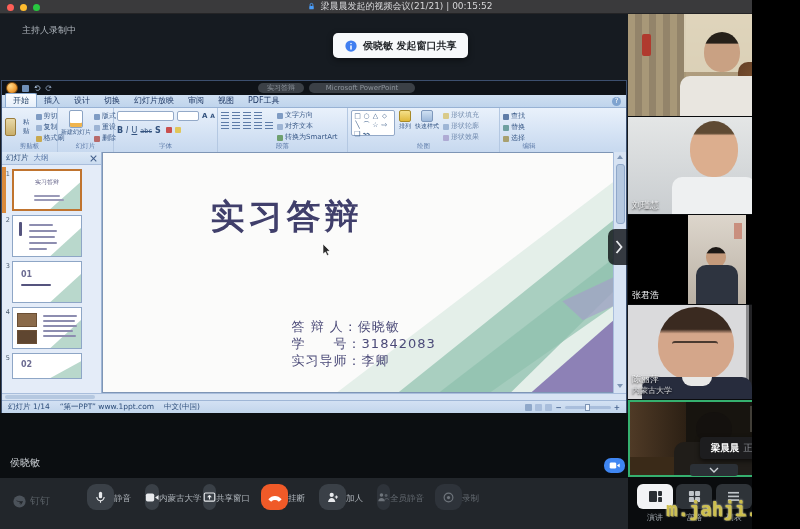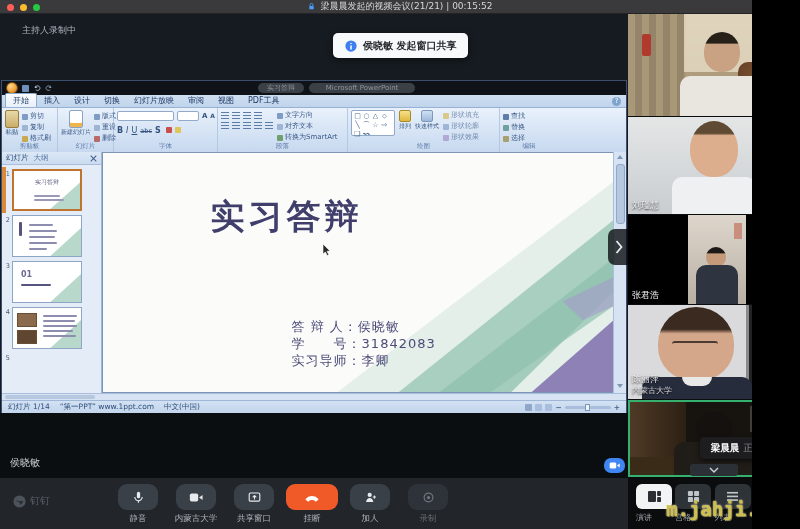--- a/index.html
+++ b/index.html
@@ -85,39 +85,39 @@
   
   .underppt { position:absolute; left:0; top:413px; width:628px; height:65px; background:#0b0e11; }
   .sharer { position:absolute; left:10px; top:43px; font-size:10px; color:#cdd2d7; }
   .cam-blue { position:absolute; left:604px; top:45px; width:21px; height:15px; border-radius:7px; background:#3f86f2; display:flex; align-items:center; justify-content:center; }
 
   
   .toolbar { position:absolute; left:0; top:478px; width:628px; height:51px; background:#22262b; }
   .brand { position:absolute; left:13px; top:16px; display:flex; align-items:center; gap:4px; opacity:.75; }
   .brand-txt { font-size:10px; color:#6a7178; }
   .btnrow { position:absolute; left:0; top:6px; width:628px; display:flex; justify-content:center; gap:14px; transform:translateX(-31px); }
-  .tbtn { display:flex; flex-direction:column; align-items:center; width:44px; }
+  .tbtn { display:flex; flex-direction:row; align-items:center; width:44px; }
   .tbtn .pillbtn { width:40px; height:26px; border-radius:9px; background:#3a4047; display:flex; align-items:center; justify-content:center; }
   .tbtn .lbl { margin-top:3px; font-size:8.5px; color:#aeb4ba; white-space:nowrap; }
   .tbtn.hang .pillbtn { width:52px; background:#f05a28; }
   .tbtn.dis .pillbtn { background:#2e333a; }
   .tbtn.dis .lbl { color:#62686f; }
 
   
   .sidebar { position:absolute; left:628px; top:14px; width:172px; height:515px; background:#0a0c0e; }
   .tile { position:absolute; left:0; width:172px; overflow:hidden; }
   .nametag { position:absolute; left:4px; bottom:3px; font-size:9px; color:#f2f3f5; text-shadow:0 1px 2px rgba(0,0,0,.9); line-height:11px; }
   .head { position:absolute; border-radius:50% 50% 46% 46%; }
   .torso { position:absolute; border-radius:10px 10px 0 0; }
   .tip { position:absolute; left:72px; top:423px; width:92px; height:22px; background:#1d1d1f; border-radius:4px; box-shadow:0 2px 5px rgba(0,0,0,.6); display:flex; align-items:center; justify-content:center; gap:4px; white-space:nowrap; }
   .tip .nm { font-size:9.5px; font-weight:bold; color:#fff; }
   .tip .st { font-size:9.5px; color:#8e9196; }
   .collapse { position:absolute; left:62px; top:450px; width:48px; height:12px; background:#2b3036; border-radius:3px; display:flex; align-items:center; justify-content:center; }
   .viewbar { position:absolute; left:0; top:470px; width:172px; display:flex; justify-content:space-between; padding:0 8px; }
-  .vitem { display:flex; flex-direction:column; align-items:flex-start; width:38px; }
+  .vitem { display:flex; flex-direction:column; align-items:center; width:38px; }
   .vbtn { width:36px; height:25px; border-radius:6px; background:#2e3338; display:flex; align-items:center; justify-content:center; }
   .vbtn.on { background:#f2f3f5; }
   .vlbl { margin-top:3px; font-size:8px; color:#9aa0a6; }
 
   .watermark { position:absolute; left:666px; top:498px; font-size:19px; font-weight:bold; font-family:"DejaVu Sans Mono","Liberation Mono",monospace; color:#cdbf4e; text-shadow:0 0 2px #fffbe0, 1px 1px 0 #6b6320; letter-spacing:0; }
 </style>
 </head>
 <body>
 
 <div class="screen">
@@ -177,21 +177,21 @@
       <span class="rtab">审阅</span>
       <span class="rtab">视图</span>
       <span class="rtab">PDF工具</span>
     </div>
     <div class="help-ic">?</div>
 
     <div class="ribbon-body">
 
       <div class="rgroup" style="width:56px">
         <div style="display:flex; gap:3px;">
-          <div style="display:flex; flex-direction:column; align-items:center;">
+          <div style="display:flex; flex-direction:row; align-items:center;gap:7px;">
             <div class="bigicon" style="background:linear-gradient(#e8d9a8,#c9ae6a); border:1px solid #9a7c3c;"></div>
             <div style="font-size:6.5px; color:#3a5a88;">粘贴</div>
           </div>
           <div style="display:flex; flex-direction:column; gap:2px; margin-top:2px;">
             <div class="minirow">
                 <span class="mini"></span>
                 <span>剪切</span>
               </div>
             <div class="minirow">
                 <span class="mini" style="background:#9db4d4"></span>
@@ -398,20 +398,24 @@
             <div class="t-line" style="left:30px; top:7px; width:34px;"></div>
             <div class="t-line" style="left:30px; top:12px; width:32px;"></div>
             <div class="t-line" style="left:30px; top:17px; width:34px;"></div>
             <div class="t-line" style="left:30px; top:22px; width:30px;"></div>
             <div class="t-line" style="left:30px; top:27px; width:33px;"></div>
           </div>
         </div>
 
         <div class="thumb-row">
           <span class="tnum">5</span>
+          <div class="thumb" style="height:26px;">
+            <div class="t-teal"></div>
+            <div class="t-big" style="left:8px; top:6px;">02</div>
+          </div>
         </div>
       </div>
 
       <div class="slidewrap">
         <div class="slide">
           <div class="wash"></div>
           <div class="band"></div>
           <div class="band2"></div>
           <div class="purp"></div>
           <div class="purp2"></div>
@@ -523,20 +527,31 @@
               <circle cx="7" cy="4.8" r="2.6" fill="#e8eaed"></circle>
               <path d="M2.5 13.5c.5-3.2 2.4-4.8 4.5-4.8s4 1.6 4.5 4.8z" fill="#e8eaed"></path>
               <path d="M12.8 5.5v4M10.8 7.5h4" stroke="#e8eaed" stroke-width="1.3"></path>
             </svg>
           </div>
         <div class="lbl">加人</div>
       </div>
       <div class="tbtn dis">
         <div class="pillbtn">
             <svg width="13" height="13" viewBox="0 0 16 16">
+              <circle cx="5.5" cy="5" r="2.2" fill="#6f757c"></circle>
+              <path d="M1.5 12.5c.4-2.6 2-4 4-4s3.6 1.4 4 4z" fill="#6f757c"></path>
+              <circle cx="11.2" cy="5.5" r="1.8" fill="#595f66"></circle>
+              <path d="M8.8 12.5c.3-2 1.6-3.2 3.2-3.2 1.1 0 2 .5 2.6 1.3" fill="none" stroke="#595f66" stroke-width="1.2"></path>
+            </svg>
+          </div>
+        <div class="lbl">全员静音</div>
+      </div>
+      <div class="tbtn dis">
+        <div class="pillbtn">
+            <svg width="13" height="13" viewBox="0 0 16 16">
               <circle cx="8" cy="8" r="5.4" fill="none" stroke="#6f757c" stroke-width="1.4"></circle>
               <circle cx="8" cy="8" r="2" fill="#6f757c"></circle>
             </svg>
           </div>
         <div class="lbl">录制</div>
       </div>
     </div>
   </div>
 
   <div class="sidebar">

